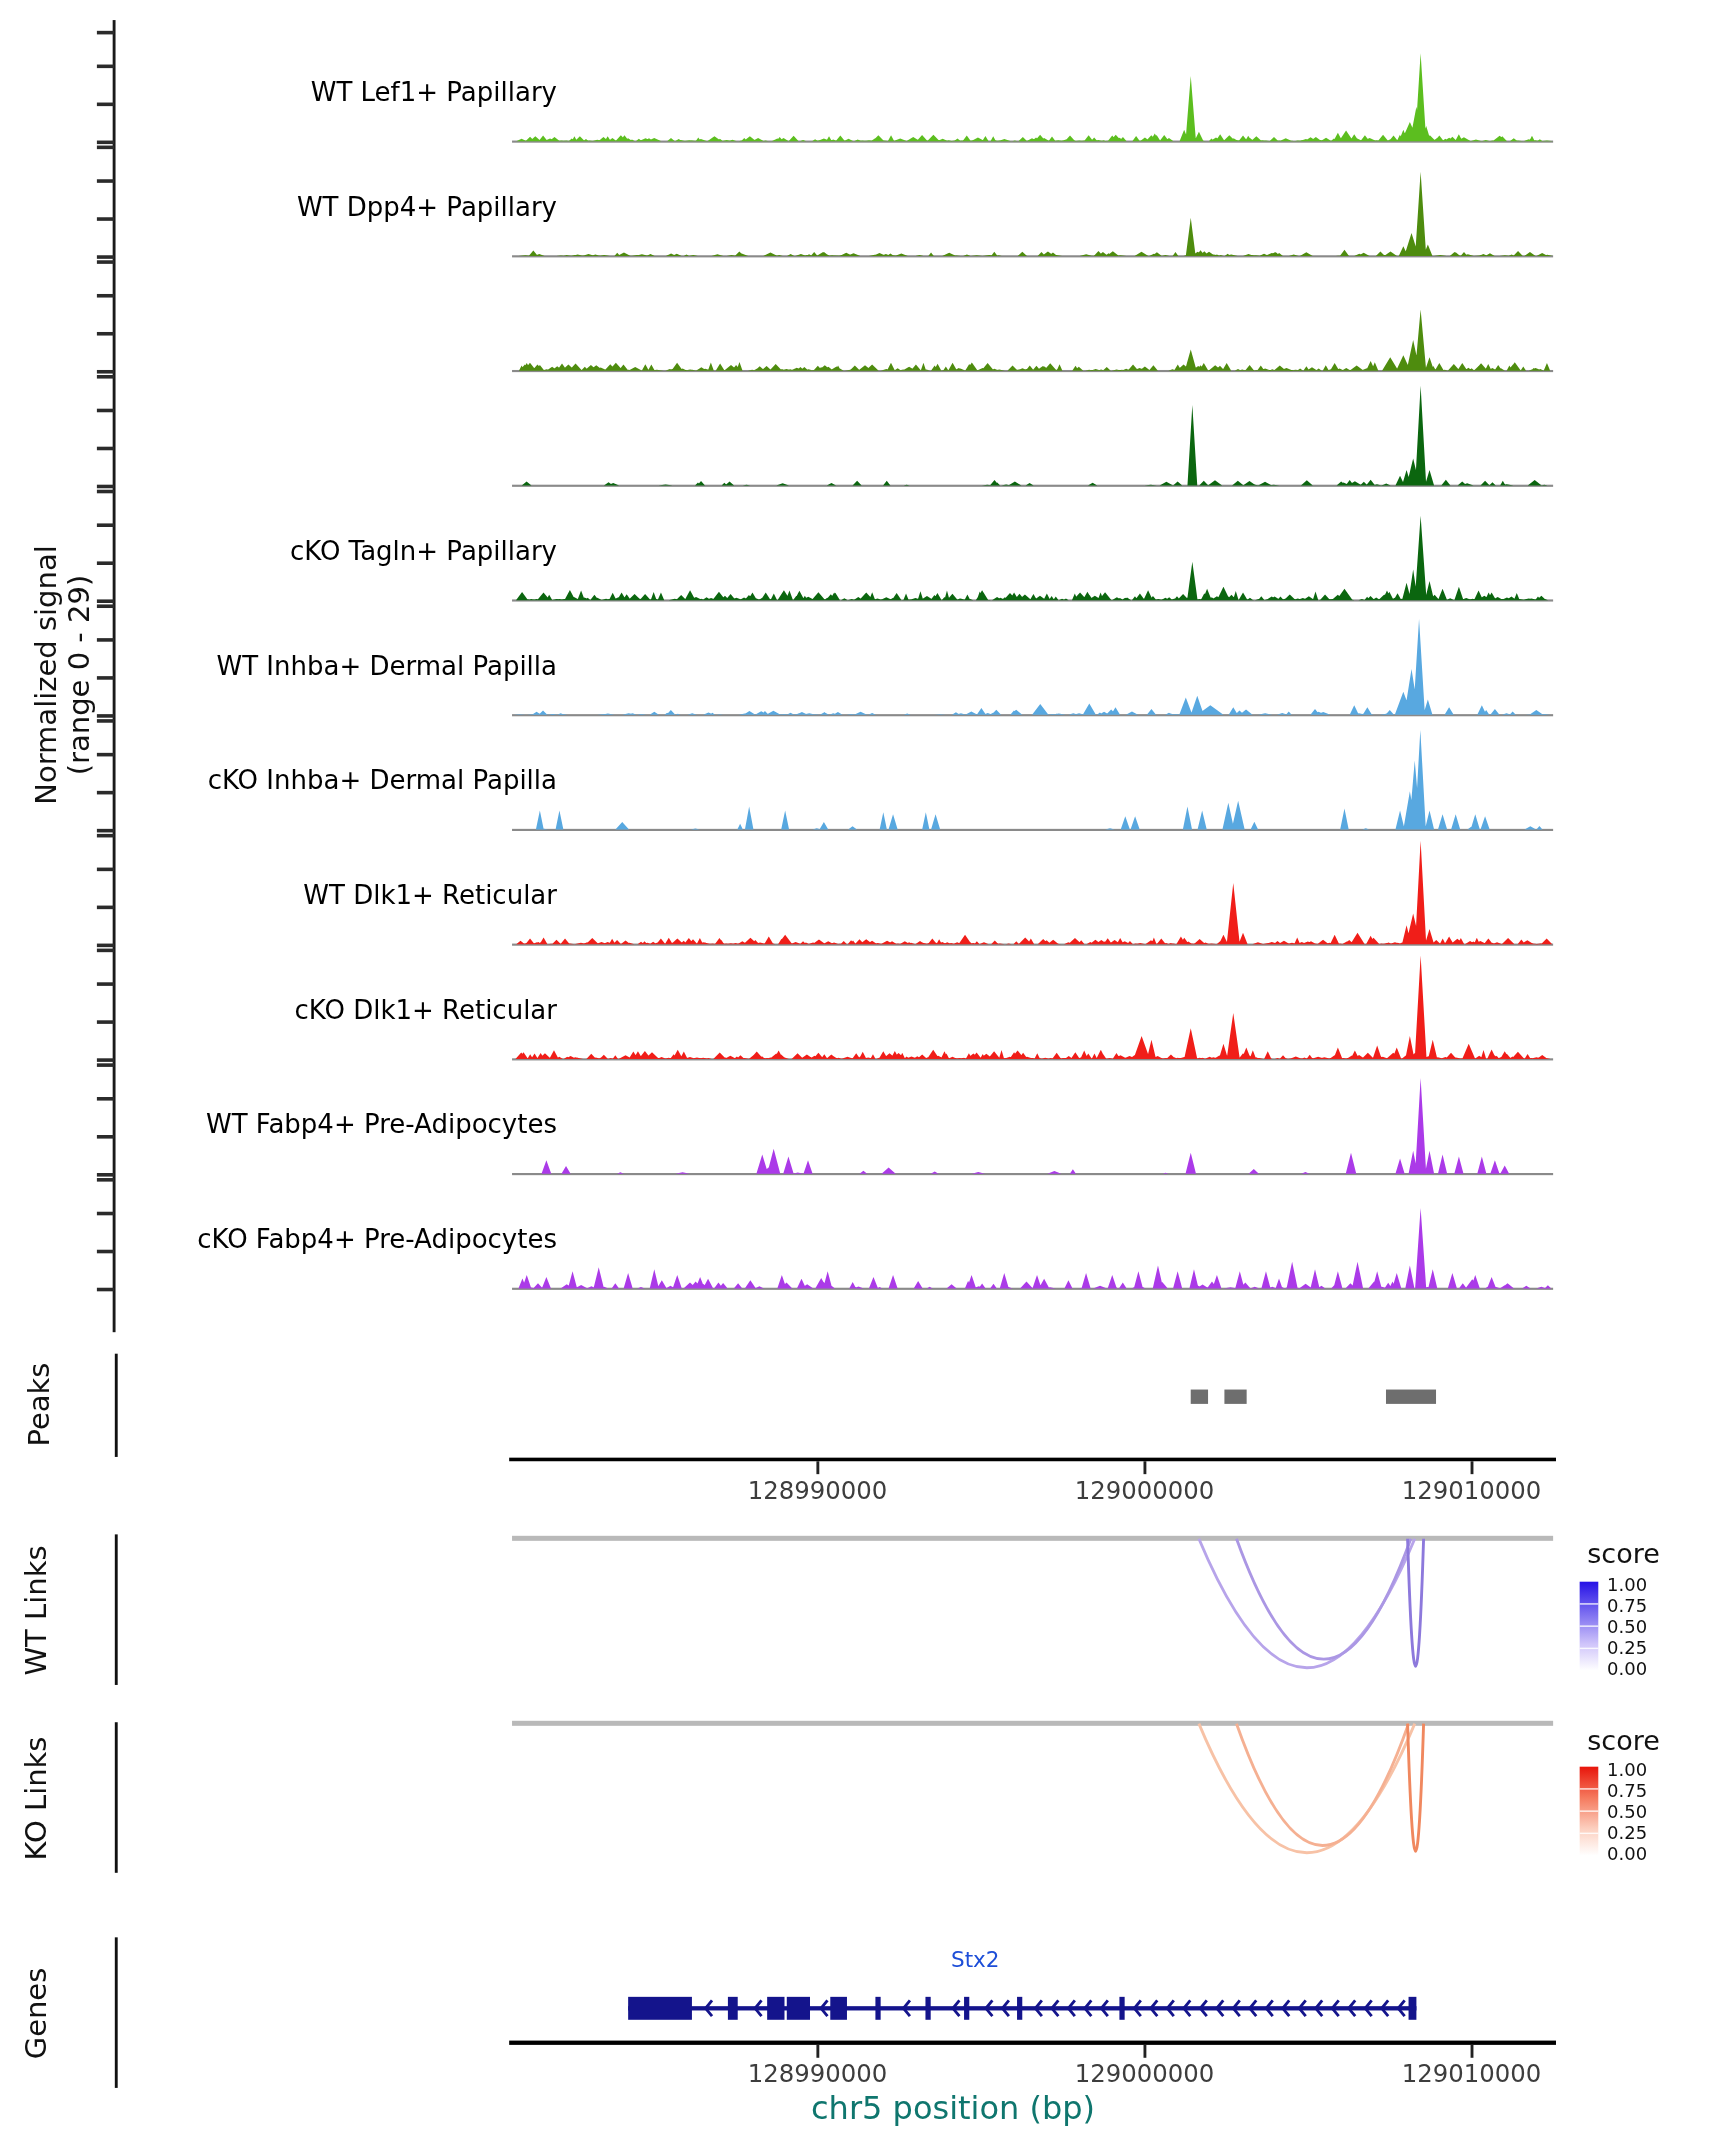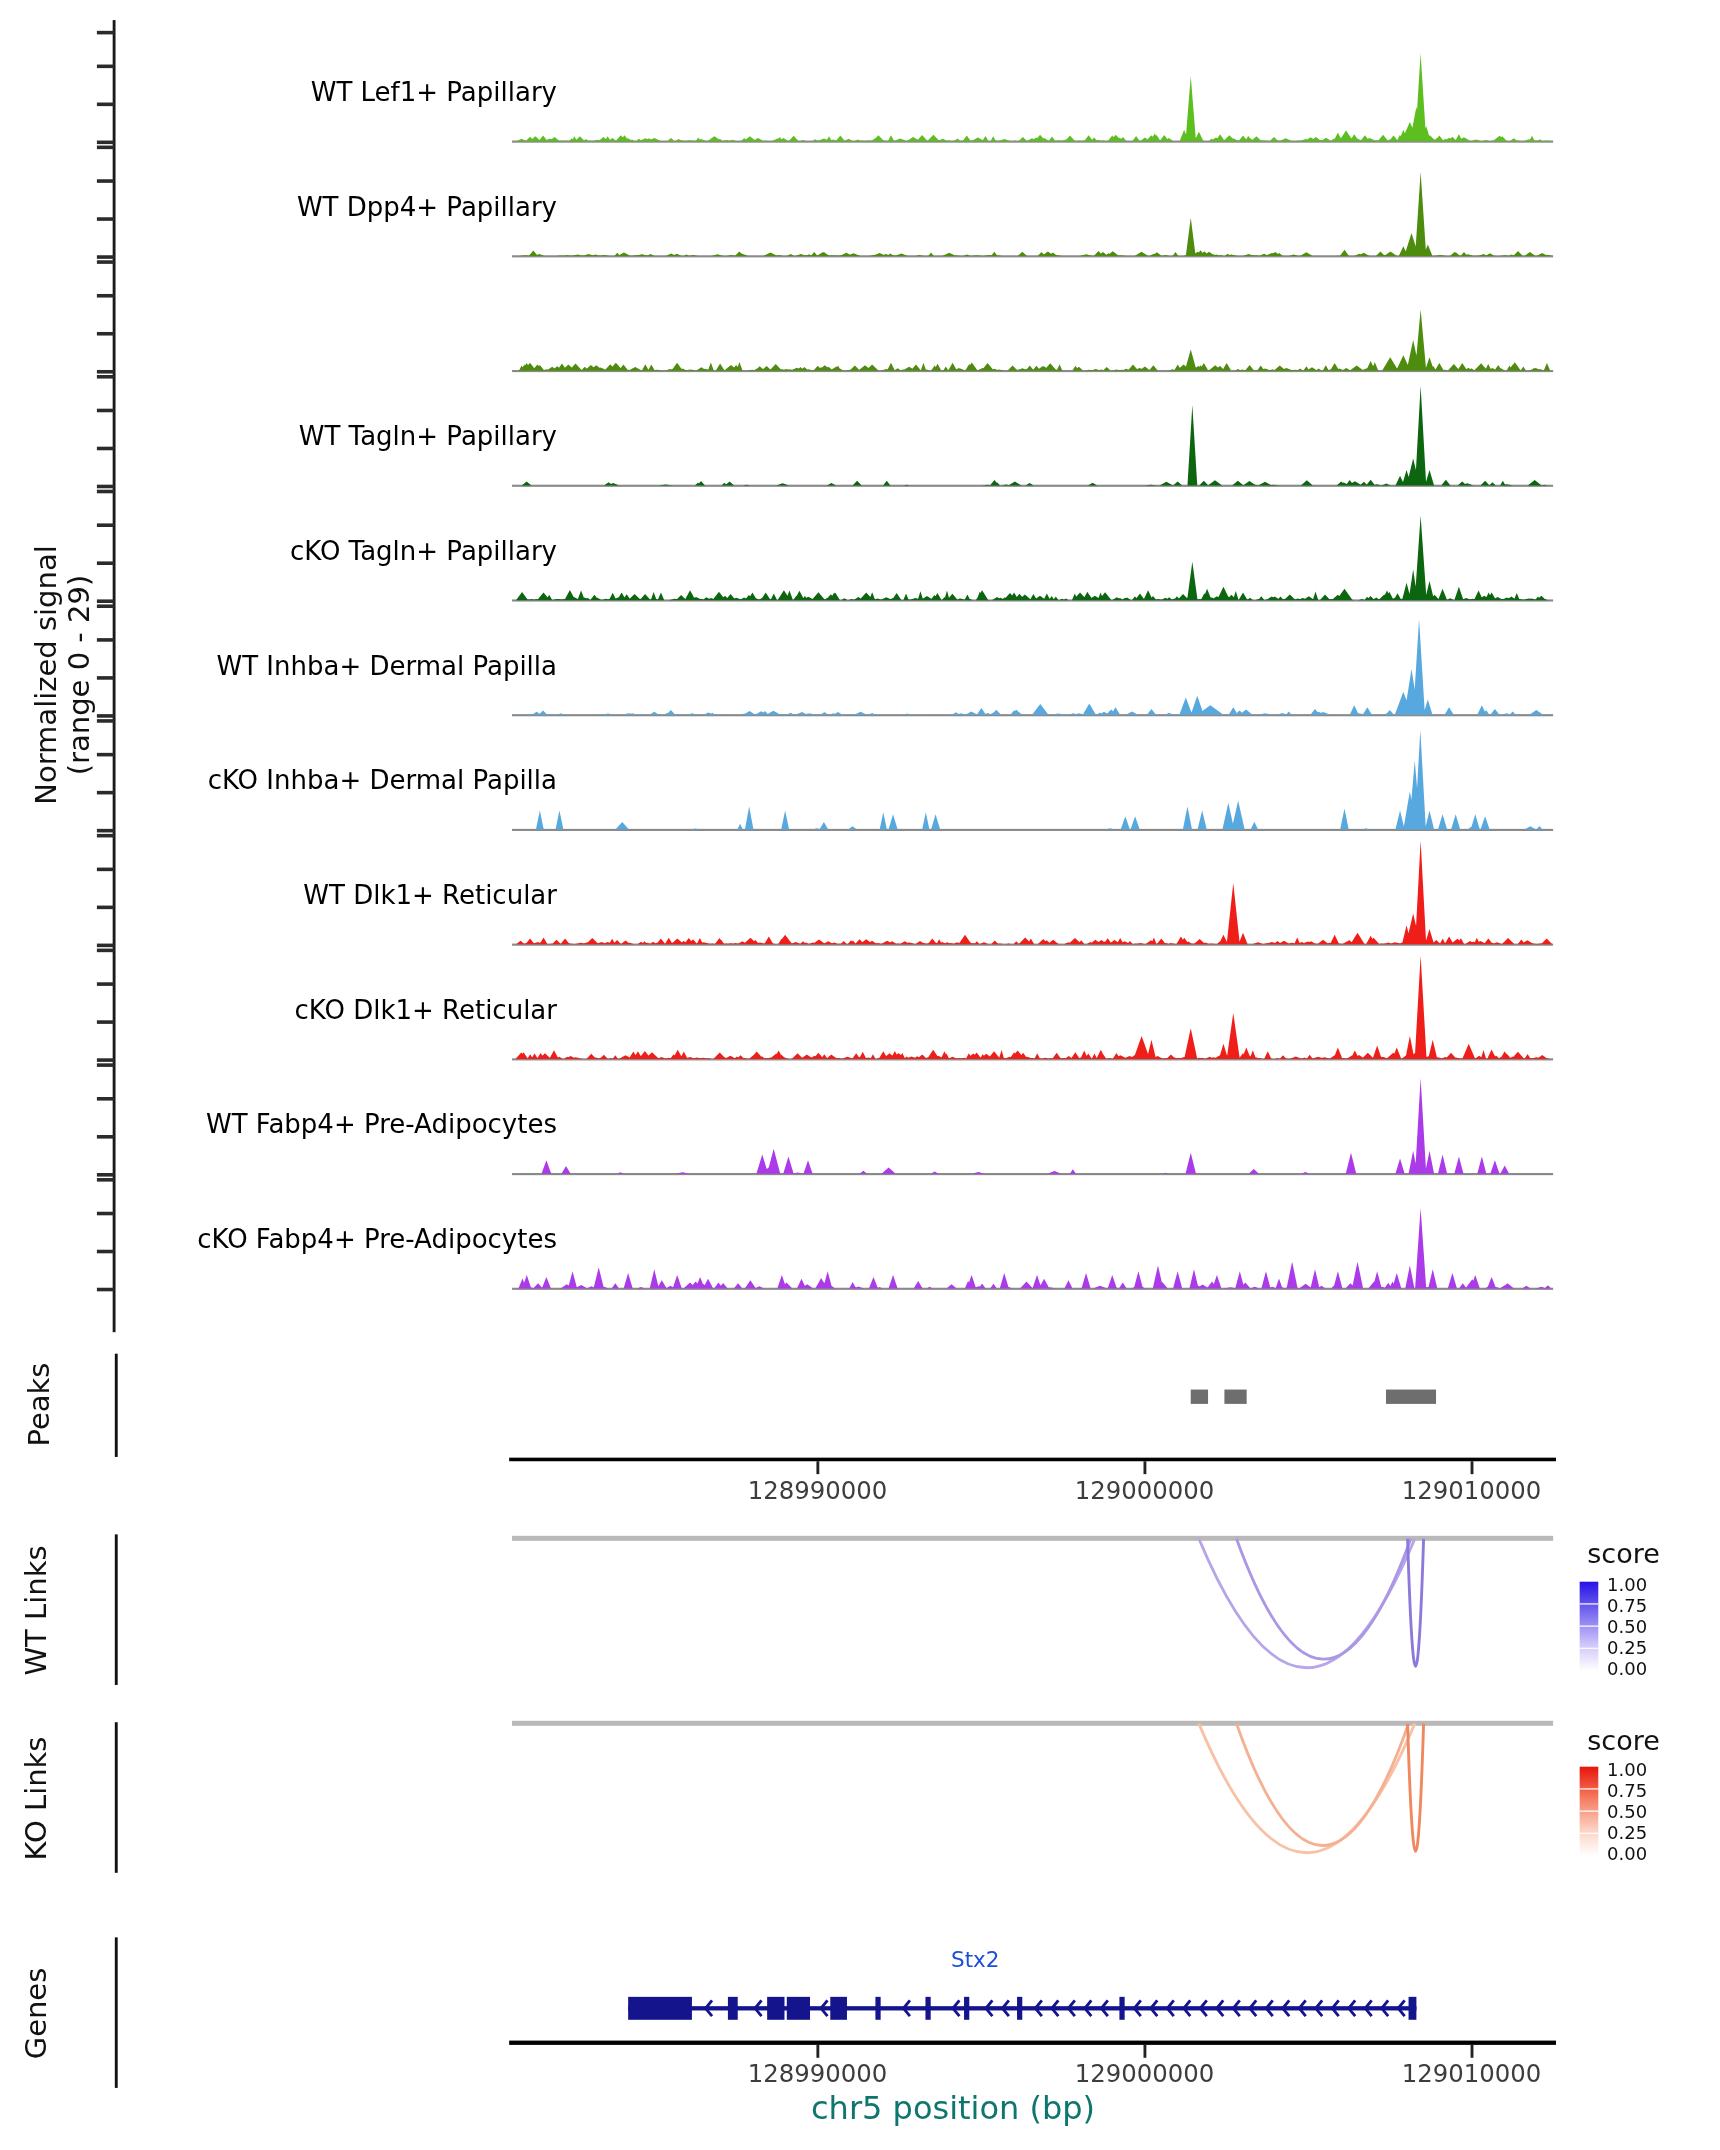--- a/index.html
+++ b/index.html
@@ -189,21 +189,20 @@
       <polyline points="1958.9415645617341,2790 1949.9415645617341,2801 1958.9415645617341,2812" fill="none" stroke="#14148c" stroke-width="4"></polyline>
     </svg>
 
   <div class="rot ylab">
     <div>Normalized signal</div>
     <div>(range 0 - 29)</div>
   </div>
 
   <div class="track-label" style="top: 76px;">WT Lef1+ Papillary</div>
   <div class="track-label" style="top: 191px;">WT Dpp4+ Papillary</div>
-  <div class="track-label" style="top: 420px;">WT Tagln+ Papillary</div>
   <div class="track-label" style="top: 535px;">cKO Tagln+ Papillary</div>
   <div class="track-label" style="top: 764px;">cKO Inhba+ Dermal Papilla</div>
   <div class="track-label" style="top: 650px;">WT Inhba+ Dermal Papilla</div>
   <div class="track-label" style="top: 879px;">WT Dlk1+ Reticular</div>
   <div class="track-label" style="top: 994px;">cKO Dlk1+ Reticular</div>
   <div class="track-label" style="top: 1108px;">WT Fabp4+ Pre-Adipocytes</div>
   <div class="track-label" style="top: 1223px;">cKO Fabp4+ Pre-Adipocytes</div>
 
   <div class="rot rowlab" id="lab-peaks">Peaks</div>
   <div class="rot rowlab" id="lab-wtlinks">WT Links</div>

